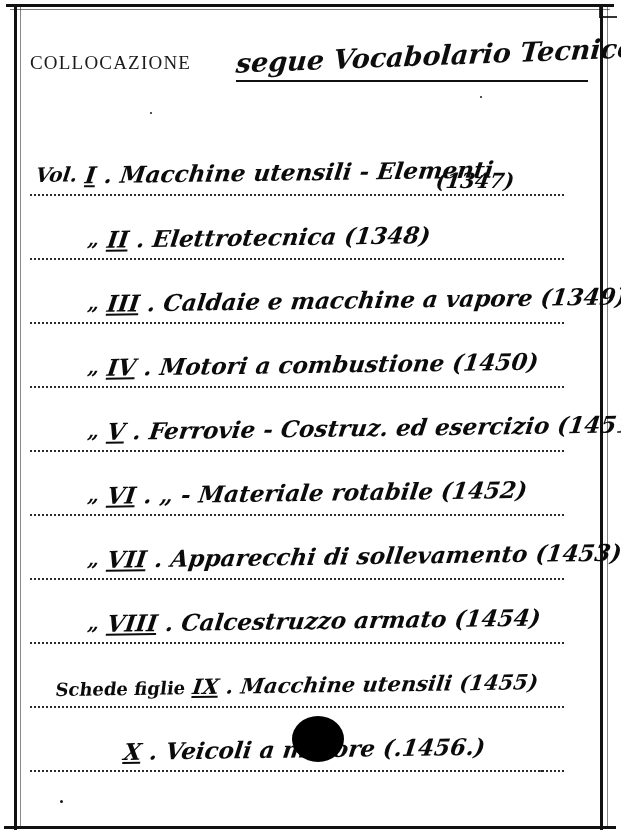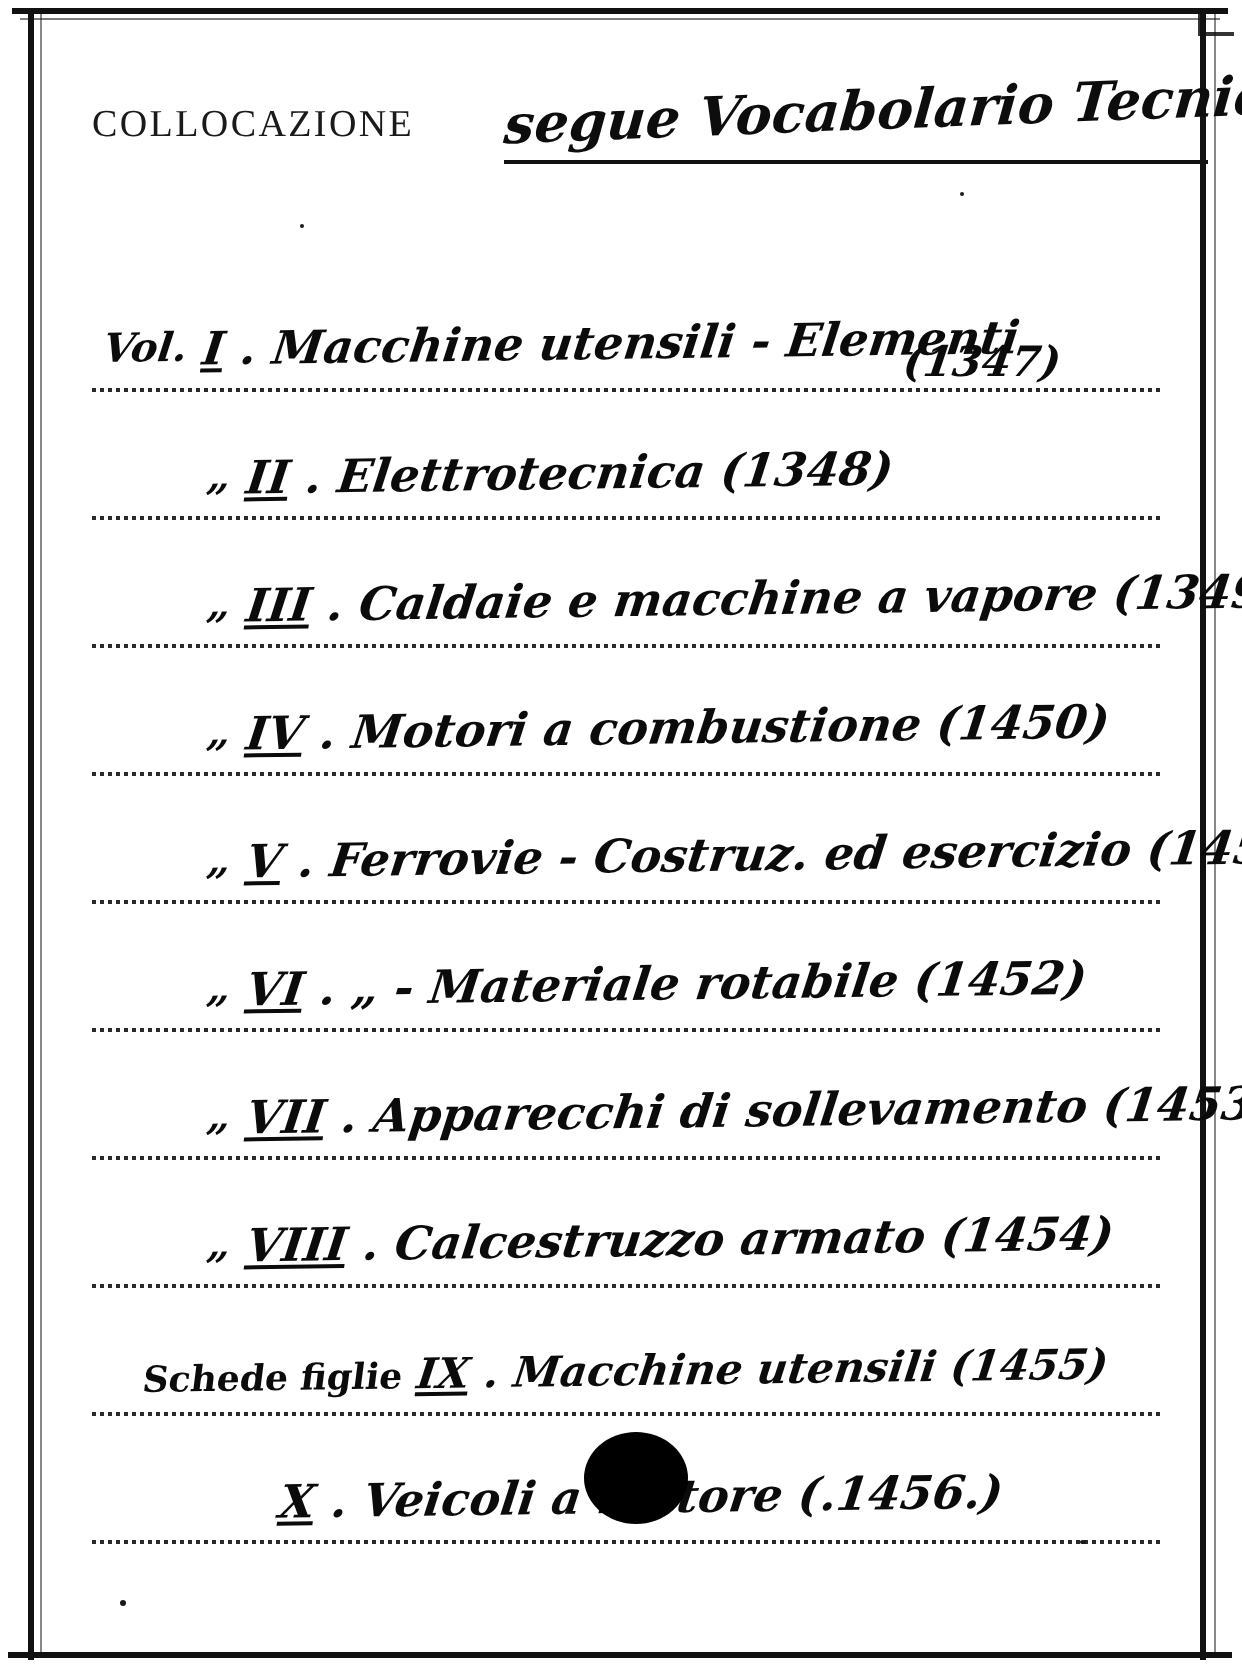--- a/index.html
+++ b/index.html
@@ -30,21 +30,21 @@
   .edge-bottom   { left: 4px;  top: 826px;  width: 612px; height: 3px; }
   .edge-left     { left: 14px; top: 4px;    width: 3px;   height: 826px; }
   .edge-left2    { left: 20px; top: 6px;    width: 1px;   height: 822px; opacity: .5; }
   .edge-right    { left: 600px;top: 4px;    width: 3px;   height: 826px; }
   .edge-right2   { left: 607px;top: 6px;    width: 1px;   height: 820px; opacity: .5; }
   .corner-notch  { position:absolute; right: 4px; top: 4px; width: 16px; height: 12px;
                    border-left: 2px solid #111; border-bottom: 2px solid #111; opacity:.85;}
 
   .sheet {
     position: absolute;
-    left: 22px;
+    left: 6px;
     top: 12px;
     width: 576px;
     height: 812px;
     padding-left: 22px;
   }
 
   
   .header-row {
     position: absolute;
     left: 24px;

